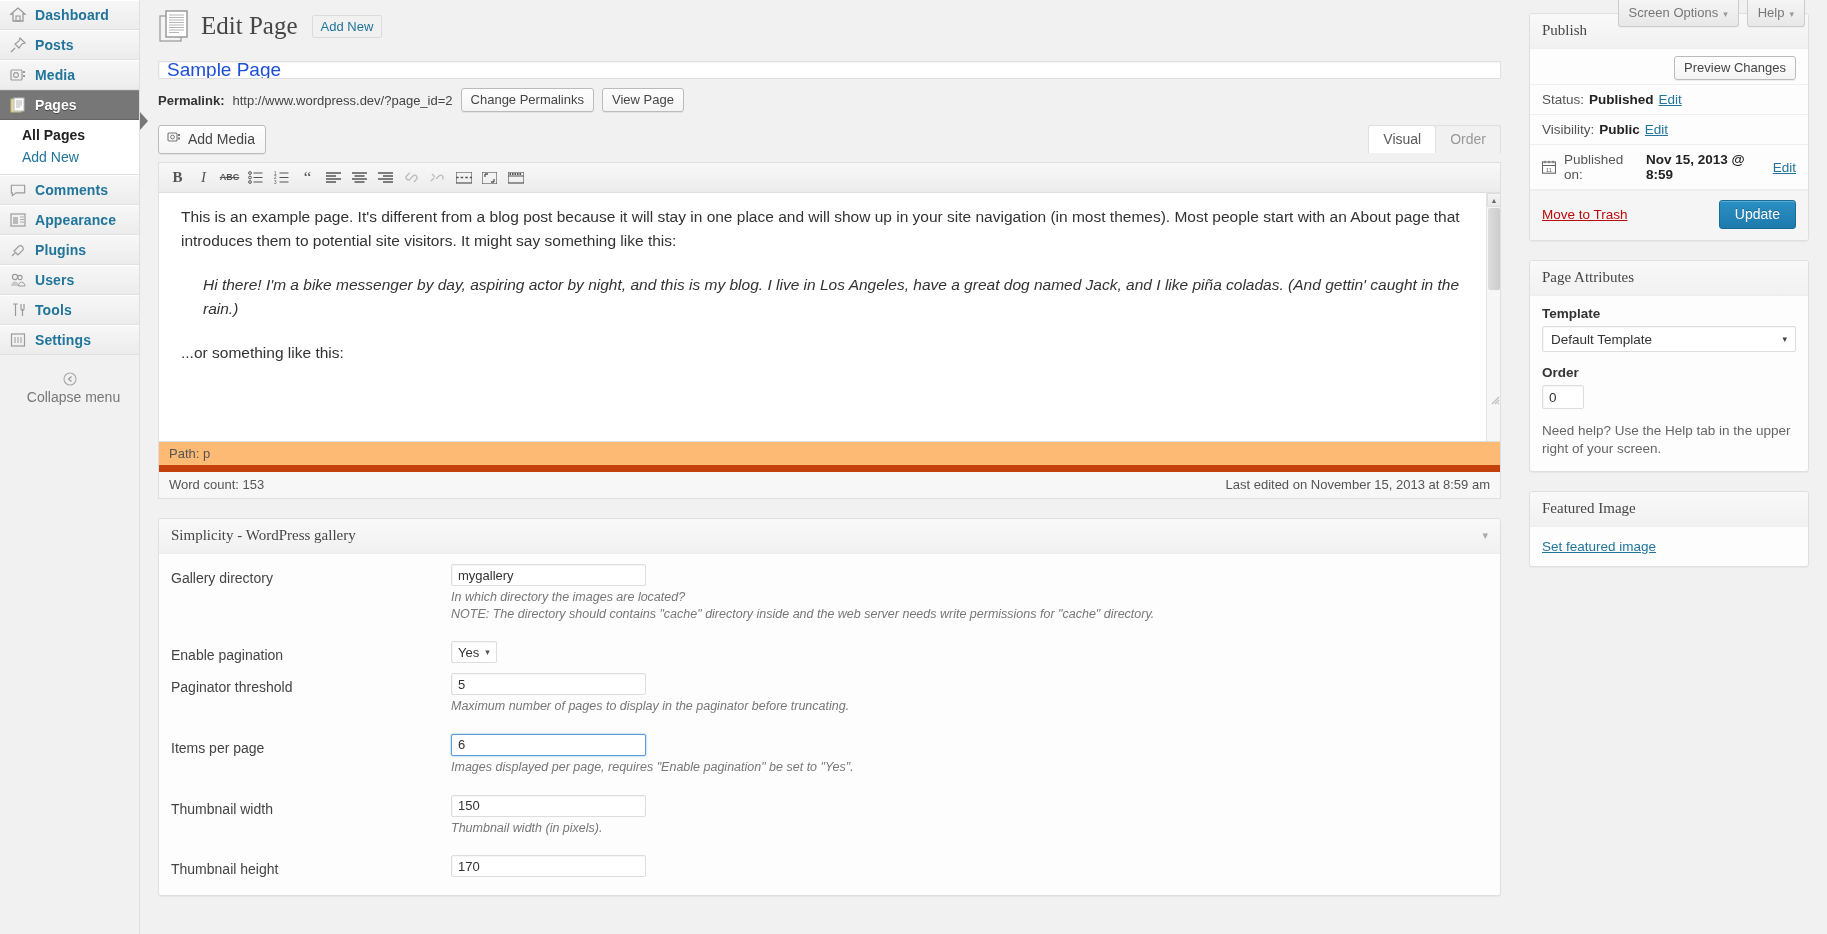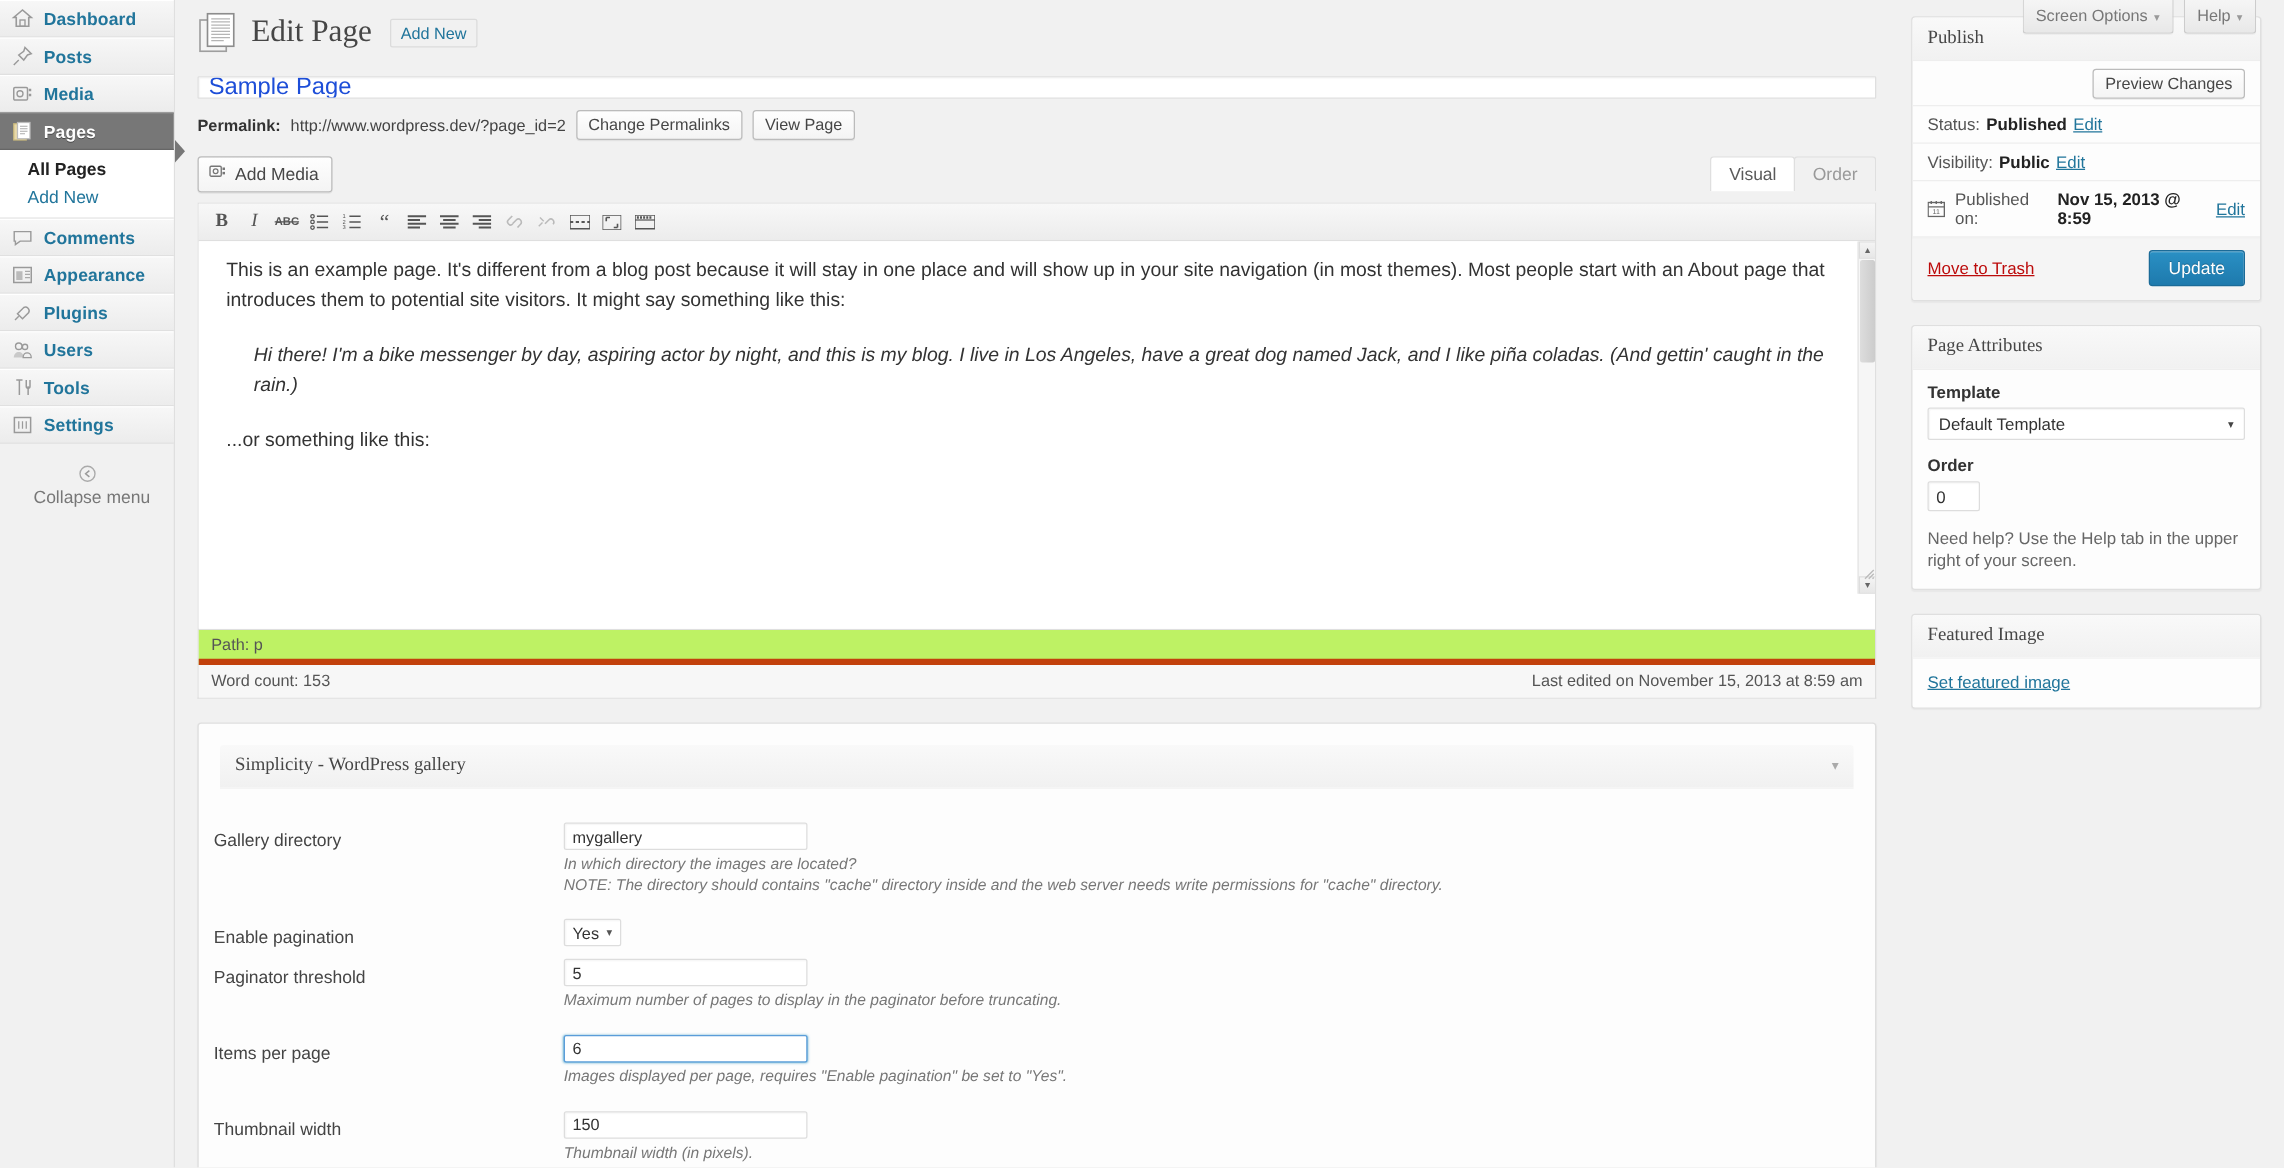--- a/index.html
+++ b/index.html
@@ -145,21 +145,21 @@
   }
   .tb-btn {
     width: 25px; height: 24px; display: flex;
     align-items: center; justify-content: center;
     cursor: pointer; color: #555; border-radius: 2px;
   }
   .tb-btn.disabled { opacity: .35; cursor: default; }
   .tb-btn .gl { font-size: 15px; line-height: 1; }
 
   .editor-body {
-    position: relative; height: 310px;
+    position: relative; height: 248px;
     overflow: hidden; background: #fff;
   }
   .editor-content {
     padding: 12px 22px 0 22px;
     font-size: 15.5px; line-height: 1.52; color: #333;
   }
   .editor-content p { margin: 0 0 21px 0; }
   .editor-content blockquote {
     margin: 0 0 21px 22px; font-style: italic; color: #333;
   }
@@ -179,33 +179,33 @@
   }
   .ed-resize {
     position: absolute; right: 1px; bottom: 96px;
     width: 12px; height: 12px; cursor: ns-resize;
   }
 
   #post-status-info {
     border: 1px solid #dfdfdf; border-top: none;
     background: #f7f7f7; font-size: 13px; color: #555;
   }
-  .psi-path { padding: 4px 10px 4px 10px; border-bottom: 5px solid #c2410c;
-              background: #bef264; }
+  .psi-path { padding: 4px 10px 4px 10px; border-bottom: 7px solid #c2410c;
+              background: #fdba74; }
   .psi-row { display: flex; justify-content: space-between;
              padding: 5px 10px 6px 10px; background:#f7f7f7; }
 
   
   .postbox {
     margin: 19px 0 0 8px; margin-right: 10px;
     background: #fdfdfd; border: 1px solid #dfdfdf;
     border-radius: 3px; box-shadow: 0 1px 1px rgba(0,0,0,.04);
   }
   .postbox > h3 {
-    margin: 17px; padding: 8px 12px 9px 12px;
+    margin: 0; padding: 8px 12px 9px 12px;
     font-size: 15px; font-weight: normal; color: #464646;
     font-family: "Liberation Serif", serif;
     border-bottom: 1px solid #eee;
     background: linear-gradient(to bottom,#f9f9f9,#f1f1f1);
     border-radius: 3px 3px 0 0;
     display: flex; justify-content: space-between; align-items: center;
     cursor: pointer;
     gap: 24px;
   }
   .postbox > h3 .toggle-caret { color: #aaa; font-size: 11px; }

